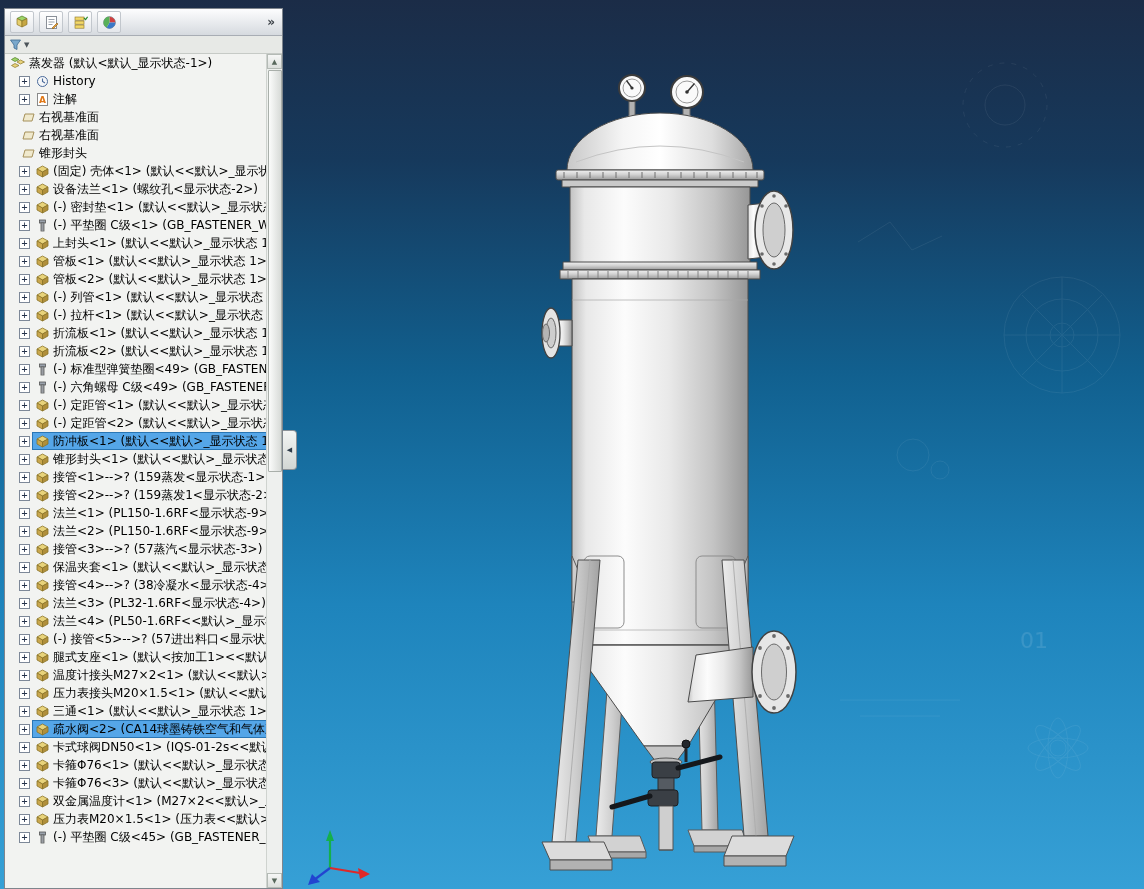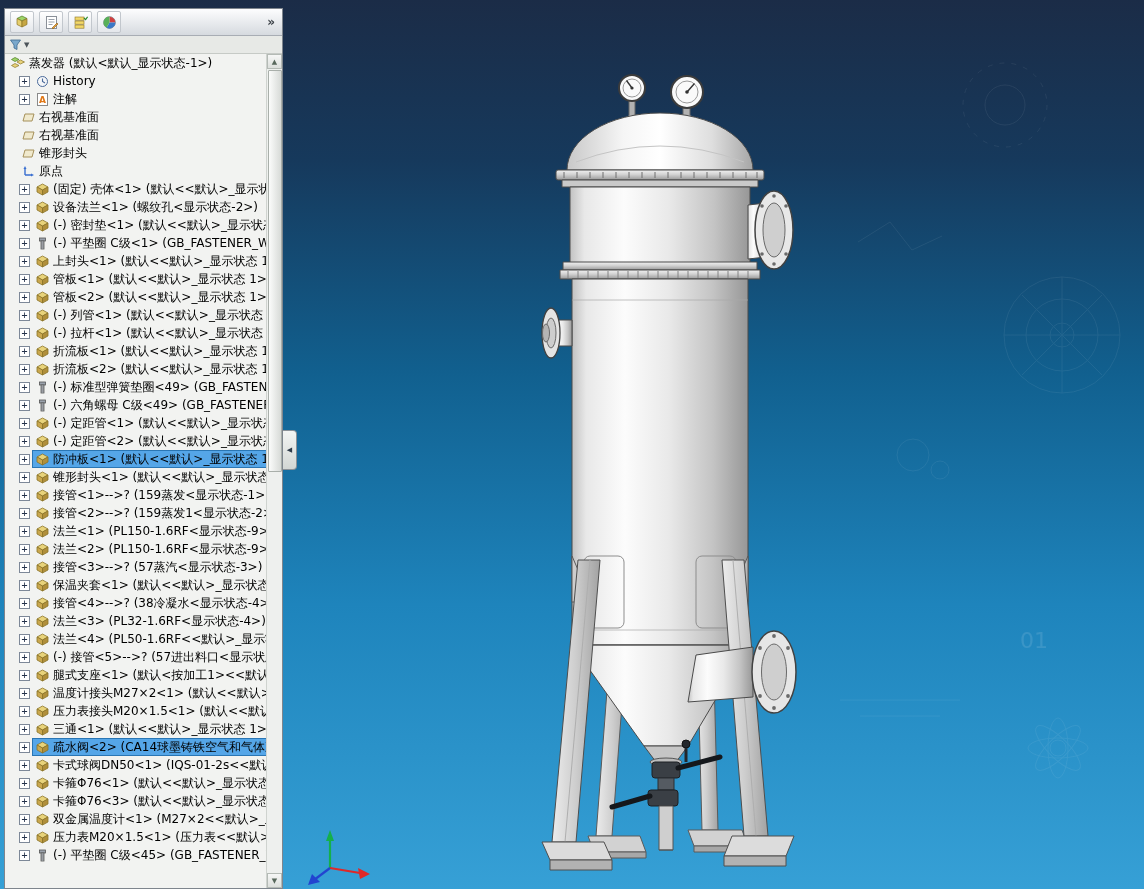--- a/index.html
+++ b/index.html
@@ -353,33 +353,20 @@
                 <span class="ticon">
                   <svg width="13" height="13" viewBox="0 0 13 13">
                     <polygon points="3,3 12,3 10,10 1,10" fill="#efe6c0" fill-opacity="0.75" stroke="#a5905a"></polygon>
                   </svg>
                 </span>
                 <span class="tlabel">锥形封头</span>
               </span>
             </div>
             <div class="tree-row">
               <span class="indent"></span>
-              <span class="row-body">
-                <span class="ticon">
-                  <svg width="13" height="13" viewBox="0 0 13 13">
-                    <path d="M3 10 L3 3 M3 10 L10 10" stroke="#3a6fd0" stroke-width="1.4"></path>
-                    <path d="M3 1 L1.5 4 L4.5 4 Z" fill="#3a6fd0"></path>
-                    <path d="M12 10 L9 8.5 L9 11.5 Z" fill="#3a6fd0"></path>
-                  </svg>
-                </span>
-                <span class="tlabel">原点</span>
-              </span>
-            </div>
-            <div class="tree-row">
-              <span class="indent"></span>
               <span class="expand-box">+</span>
               <span class="row-body">
                 <span class="ticon">
                   <svg width="13" height="13" viewBox="0 0 13 13">
                     <polygon points="6.5,1 12,4 6.5,7 1,4" fill="#e8d37a" stroke="#8a7327" stroke-width="0.8"></polygon>
                     <polygon points="1,4 6.5,7 6.5,12 1,9" fill="#caa84e" stroke="#8a7327" stroke-width="0.8"></polygon>
                     <polygon points="12,4 6.5,7 6.5,12 12,9" fill="#b08f3a" stroke="#8a7327" stroke-width="0.8"></polygon>
                   </svg>
                 </span>
                 <span class="tlabel">(固定) 壳体&lt;1&gt; (默认&lt;&lt;默认&gt;_显示状态</span>

